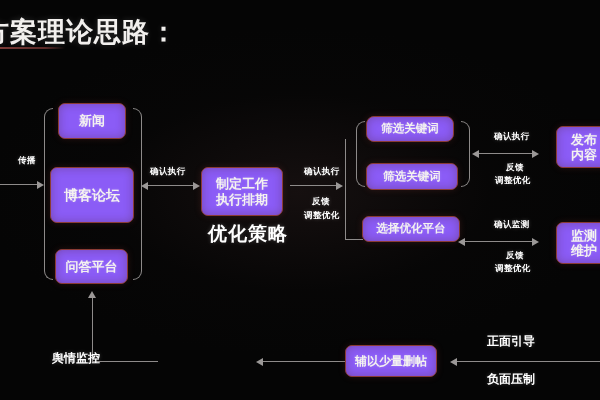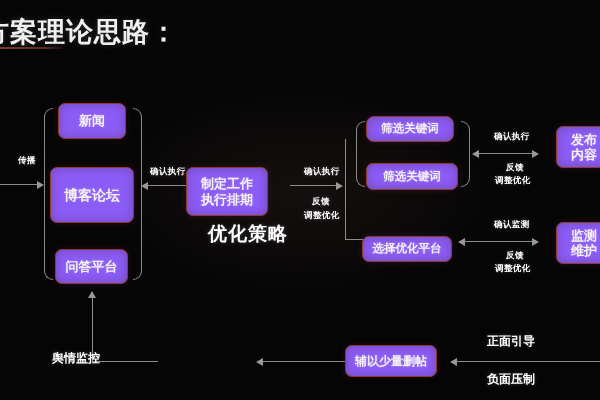--- a/index.html
+++ b/index.html
@@ -93,21 +93,21 @@
 
   <div class="lbl sm" style="left:18px;top:155px;">传播</div>
   <div class="wire h" style="left:0px;top:184px;width:38px;"></div>
   <div class="arw arw-r" style="left:37px;top:181px;"></div>
 
   <div class="lbl sm" style="left:150px;top:166px;">确认执行</div>
   <div class="wire h" style="left:145px;top:185px;width:50px;"></div>
   <div class="arw arw-l" style="left:141px;top:182px;"></div>
   <div class="arw arw-r" style="left:193px;top:182px;"></div>
 
-  <div class="box" style="left:186px;top:167px;width:82px;height:49px;font-size:13px;flex-direction:column;">
+  <div class="box" style="left:201px;top:167px;width:82px;height:49px;font-size:13px;flex-direction:column;">
     <span>制定工作</span>
     <span>执行排期</span>
   </div>
   <div class="lbl lg" style="left:208px;top:221px;">优化策略</div>
 
   <div class="lbl sm" style="left:304px;top:166px;">确认执行</div>
   <div class="wire h" style="left:290px;top:185px;width:48px;"></div>
   <div class="arw arw-r" style="left:336px;top:182px;"></div>
   <div class="lbl sm" style="left:312px;top:196px;">反馈</div>
   <div class="lbl sm" style="left:304px;top:210px;">调整优化</div>
@@ -126,21 +126,21 @@
   <div class="arw arw-l" style="left:472px;top:150px;"></div>
   <div class="arw arw-r" style="left:532px;top:150px;"></div>
   <div class="lbl sm" style="left:506px;top:162px;">反馈</div>
   <div class="lbl sm" style="left:495px;top:175px;">调整优化</div>
 
   <div class="box" style="left:556px;top:126px;width:56px;height:42px;font-size:13px;flex-direction:column;">
     <span>发布</span>
     <span>内容</span>
   </div>
 
-  <div class="box" style="left:362px;top:236px;width:90px;height:26px;font-size:11.5px;">选择优化平台</div>
+  <div class="box" style="left:362px;top:216px;width:98px;height:26px;font-size:11.5px;">选择优化平台</div>
 
   <div class="lbl sm" style="left:494px;top:219px;">确认监测</div>
   <div class="wire h" style="left:463px;top:241px;width:71px;"></div>
   <div class="arw arw-l" style="left:458px;top:238px;"></div>
   <div class="arw arw-r" style="left:532px;top:238px;"></div>
   <div class="lbl sm" style="left:506px;top:250px;">反馈</div>
   <div class="lbl sm" style="left:495px;top:263px;">调整优化</div>
 
   <div class="box" style="left:556px;top:222px;width:56px;height:42px;font-size:13px;flex-direction:column;">
     <span>监测</span>

